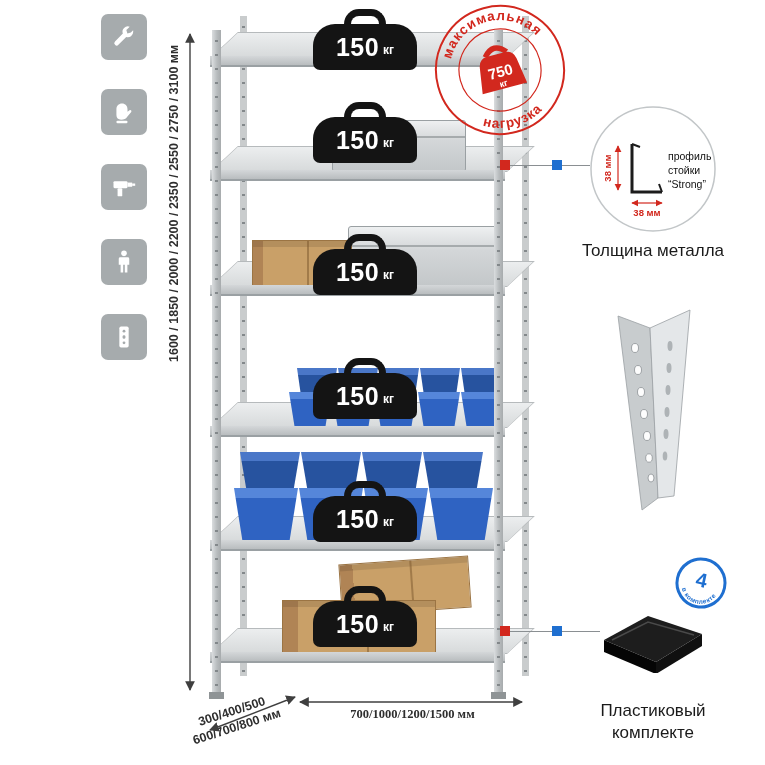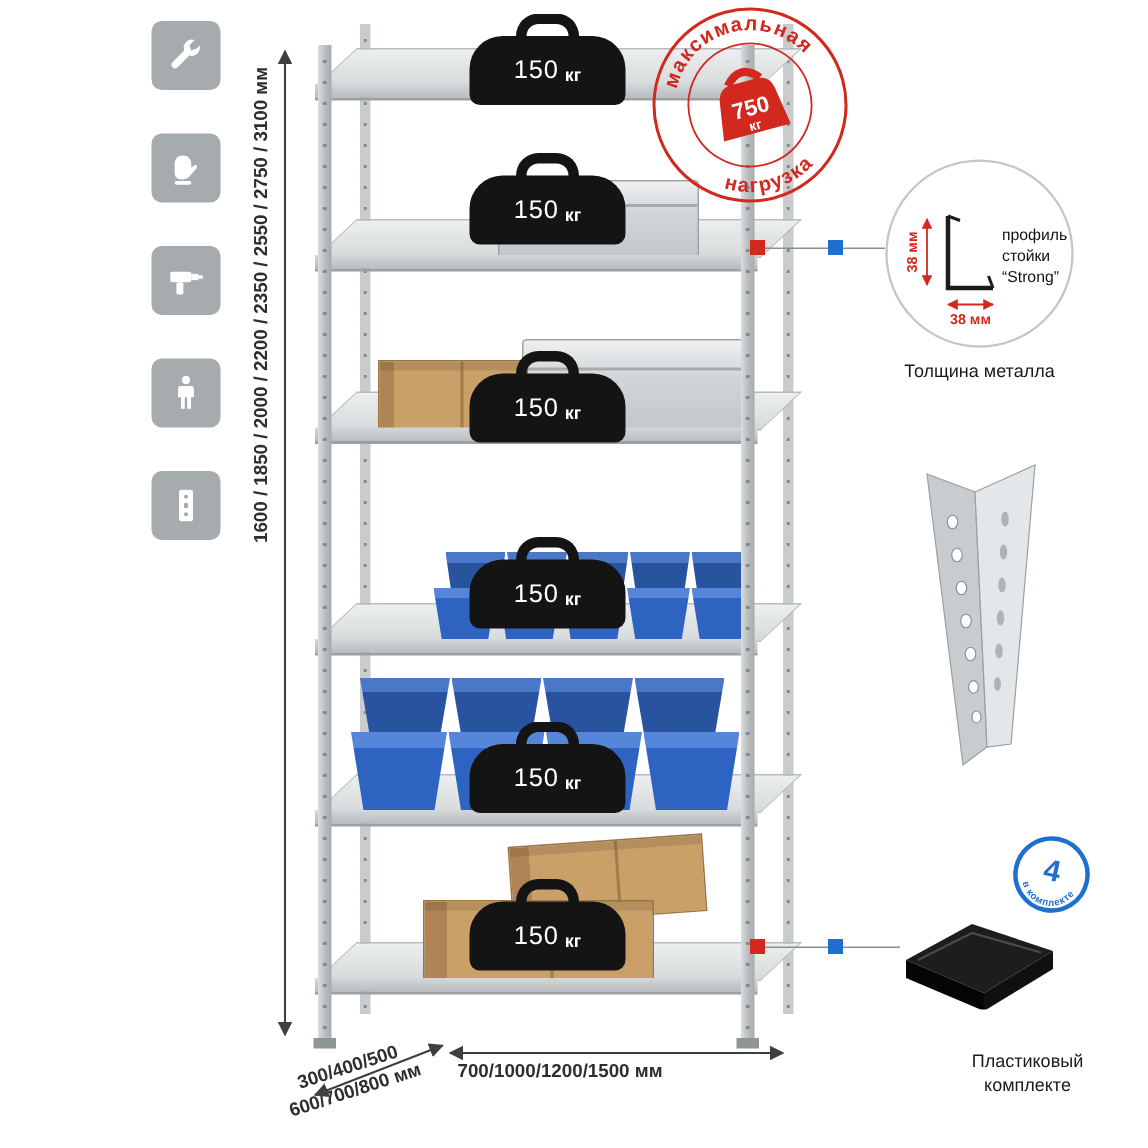--- a/index.html
+++ b/index.html
@@ -35,36 +35,36 @@
   .box::after{content:"";position:absolute;width:2px;left:55%;top:0;bottom:0;background:rgba(121,85,43,.5);}
   .bin{position:absolute;z-index:3;clip-path:polygon(0 0,100% 0,87% 100%,13% 100%);
       background:linear-gradient(180deg,#5586da 0 20%,#2f63c2 20% 100%);}
   .bin.dark{background:linear-gradient(180deg,#4a77c8 0 20%,#27539f 20% 100%);}
 
   
   .weight{position:absolute;width:104px;height:46px;background:#141414;
       border-radius:22px 22px 7px 7px;color:#fff;display:flex;align-items:center;justify-content:center;z-index:6;}
   .weight::before{content:"";position:absolute;top:-15px;left:50%;transform:translateX(-50%);
       width:28px;height:20px;border:7px solid #141414;border-bottom:none;border-radius:15px 15px 0 0;}
-  .weight .wv{font-size:17px;font-weight:normal;letter-spacing:.5px;}
+  .weight .wv{font-size:25px;font-weight:bold;letter-spacing:.5px;}
   .weight .wu{font-size:12px;font-weight:bold;margin-left:4px;margin-top:5px;}
 
   
   .stamp{position:absolute;left:430px;top:0;width:140px;height:140px;transform:rotate(-15deg);z-index:7;}
 
   
   .dim-text{font-size:12.5px;font-weight:bold;color:#2e2e2e;}
   .vdim-anchor{position:absolute;left:174px;top:362px;width:0;height:0;}
   .vdim-anchor span{display:block;white-space:nowrap;transform:translate(-50%,-50%) rotate(-90deg);}
-  .wdim{position:absolute;left:305px;top:707px;width:215px;}
+  .wdim{position:absolute;left:305px;top:707px;width:215px;text-align:center;font-family:Liberation Serif, serif;}
   .ddim{position:absolute;left:157px;top:704px;width:155px;text-align:center;line-height:1.25;
         transform:rotate(-18deg);}
 
   
-  .caption{position:absolute;text-align:center;font-size:12px;color:#1a1a1a;line-height:1.3;}
+  .caption{position:absolute;text-align:center;font-size:17px;color:#1a1a1a;line-height:1.3;}
   .marker{position:absolute;width:10px;height:10px;z-index:8;}
   .marker.red{background:#d2281e;} .marker.blue{background:#1f6fd0;}
   .cline{position:absolute;height:1px;background:#8a8f92;z-index:7;}
   .kit-badge{position:absolute;left:674px;top:556px;width:54px;height:54px;transform:rotate(12deg);z-index:8;}
 
   .overlay{position:absolute;left:0;top:0;z-index:6;pointer-events:none;}
 </style>
 </head>
 <body>
 
@@ -286,18 +286,18 @@
           <path id="kitArc" d="M 8 29 A 19 19 0 0 0 46 29"></path>
         </defs>
       <circle cx="27" cy="27" r="24" fill="#ffffff" stroke="#1f6fd0" stroke-width="3"></circle>
       <text x="27" y="31" text-anchor="middle" font-size="20" font-weight="bold" fill="#1f6fd0">4</text>
       <text font-size="6.5" font-weight="bold" fill="#1f6fd0" letter-spacing="0.5">
         <textPath href="#kitArc" startOffset="50%" text-anchor="middle">в комплекте</textPath>
       </text>
     </svg>
   </div>
 
-  <div class="caption" style="left:610px;top:700px;width:150px">
+  <div class="caption" style="left:578px;top:700px;width:150px">
     <div>Пластиковый</div>
     <div>комплекте</div>
   </div>
 
 </div>
 
 </body></html>

